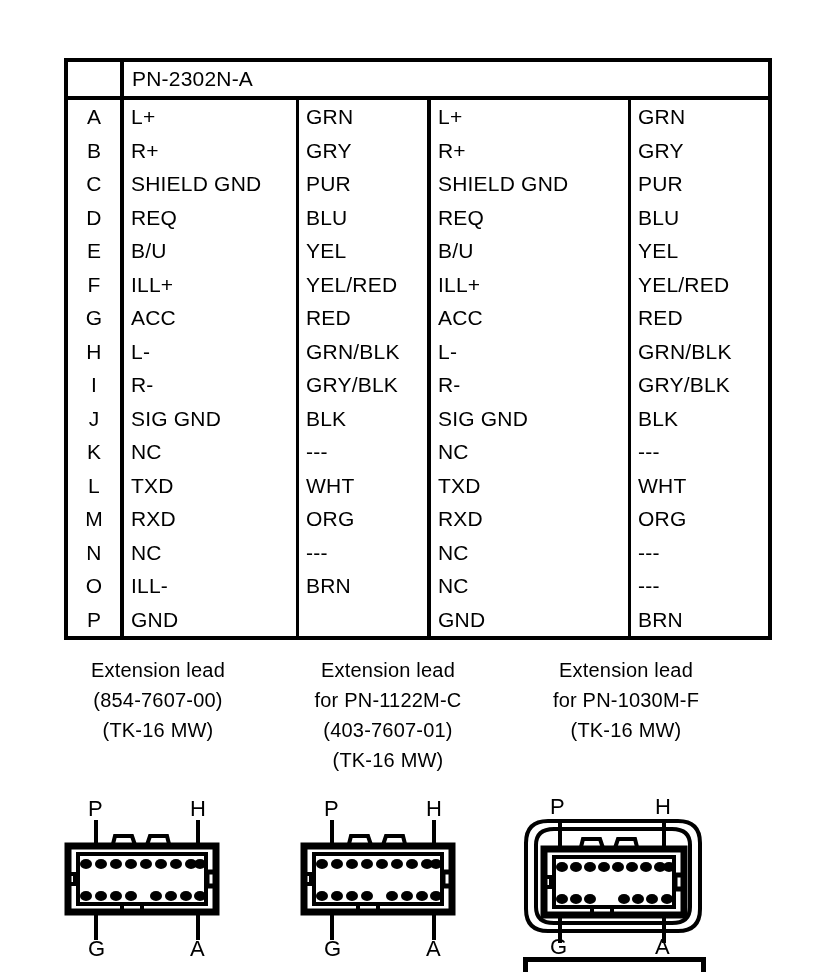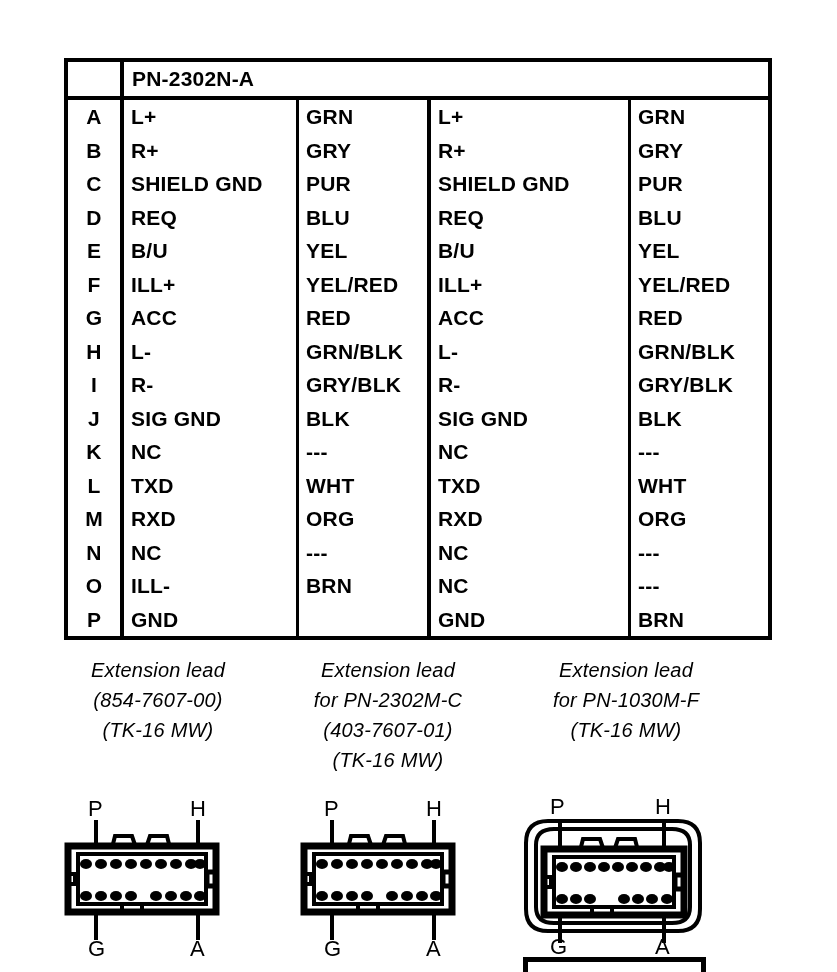--- a/index.html
+++ b/index.html
@@ -18,21 +18,20 @@
 
   
   #pinout-table {
     position: absolute;
     left: 64px;
     top: 58px;
     width: 708px;
     border: 4px solid #000;
     box-sizing: border-box;
     background: #fff;
-    font-weight: bold;
   }
   .tbl-header-row {
     display: flex;
     height: 38px;
     border-bottom: 4px solid #000;
     box-sizing: border-box;
   }
   .th-blank {
     width: 56px;
     flex: 0 0 56px;
@@ -99,21 +98,20 @@
   }
 
   
   .caption {
     position: absolute;
     text-align: center;
     font-size: 20px;
     line-height: 30px;
     white-space: nowrap;
     letter-spacing: 0.2px;
-    font-style: italic;
   }
   #caption-1 { left: 44px;  top: 655px; width: 228px; }
   #caption-2 { left: 274px; top: 655px; width: 228px; }
   #caption-3 { left: 512px; top: 655px; width: 228px; }
 
   
   .connector-block {
     position: absolute;
   }
   #connector-1 { left: 60px;  top: 798px; width: 232px; height: 166px; }
@@ -248,21 +246,21 @@
   </div>
 </div>
 
 <div class="caption" id="caption-1">
   <div>Extension lead</div>
   <div>(854-7607-00)</div>
   <div>(TK-16 MW)</div>
 </div>
 <div class="caption" id="caption-2">
   <div>Extension lead</div>
-  <div>for PN-2302M-C</div>
+  <div>for PN-1122M-C</div>
   <div>(403-7607-01)</div>
   <div>(TK-16 MW)</div>
 </div>
 <div class="caption" id="caption-3">
   <div>Extension lead</div>
   <div>for PN-1030M-F</div>
   <div>(TK-16 MW)</div>
 </div>
 
 <div class="connector-block" id="connector-1">

